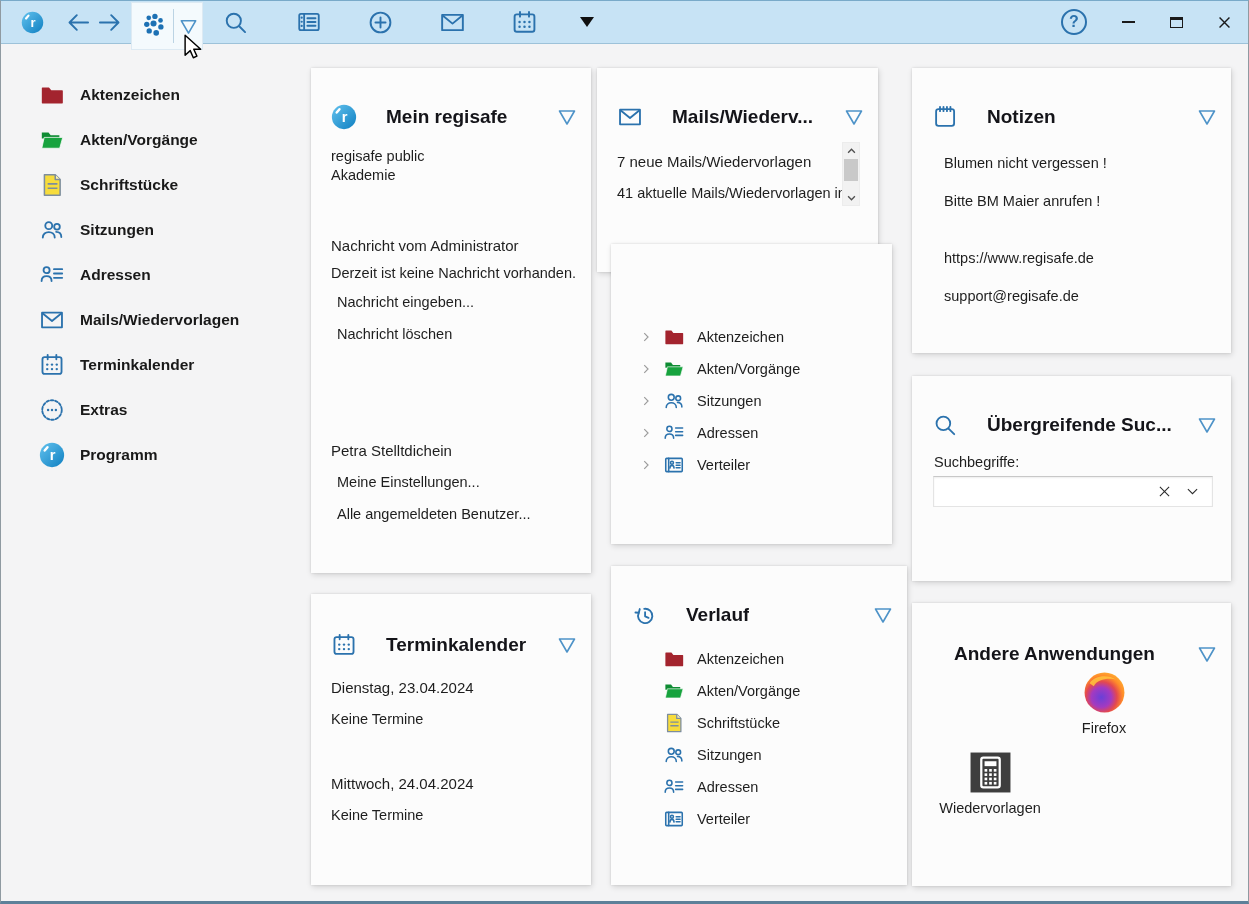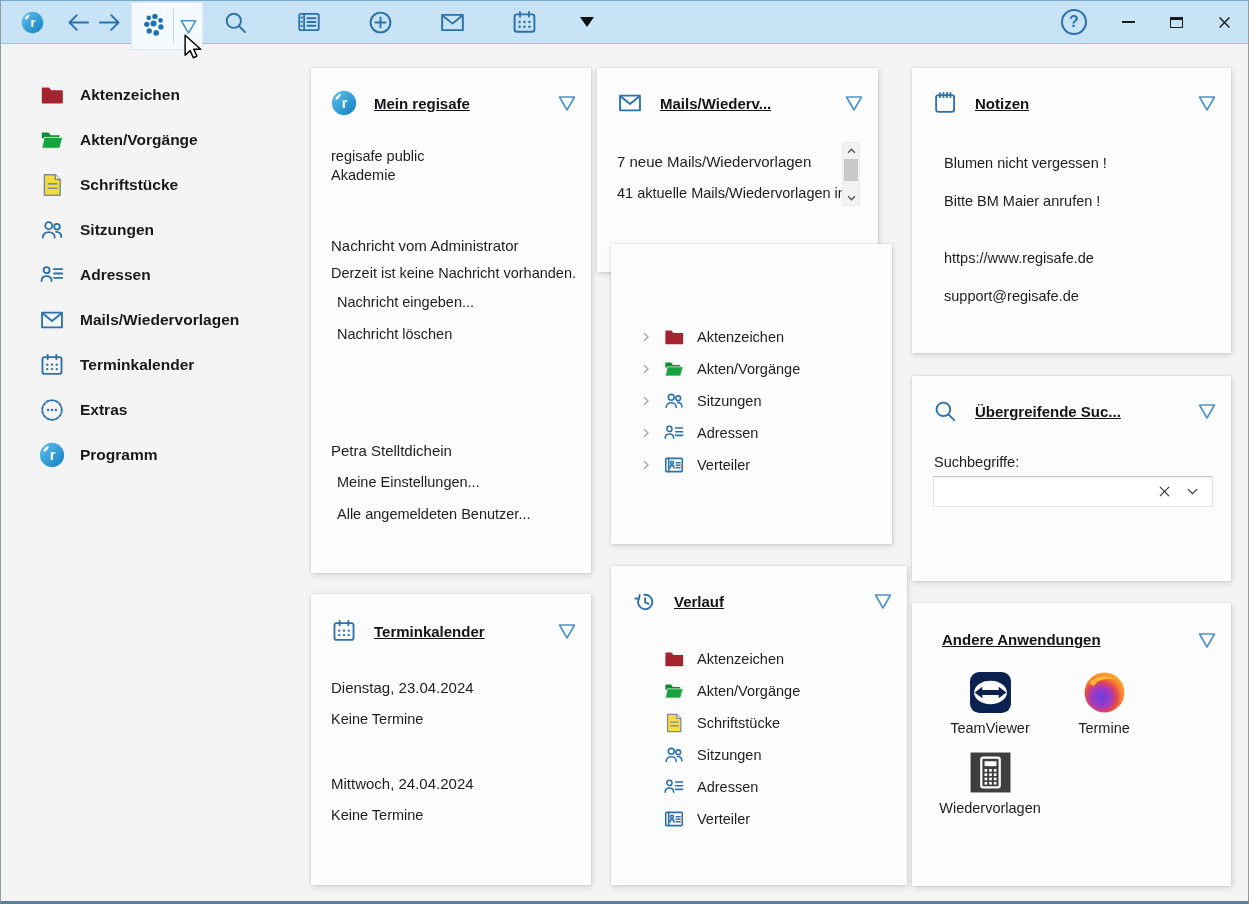--- a/index.html
+++ b/index.html
@@ -28,21 +28,21 @@
   .sidebar { position:absolute; left:0; top:0; width:300px; height:100%; }
   .side-item { position:absolute; left:0; width:100%; height:44px; display:flex; align-items:center; cursor:default; }
   .si-icon { width:26px; height:26px; margin-left:38px; flex:0 0 auto; }
   .si-icon svg { width:26px; height:26px; display:block; }
   .si-label { margin-left:15px; font-size:15.5px; font-weight:bold; color:#191919; }
   
   .card { position:absolute; background:#fcfcfc; box-shadow:0 0 2px rgba(0,0,0,.12), 1px 2px 6px rgba(0,0,0,.14); }
   .card-head { position:absolute; left:20px; right:12px; top:22px; display:flex; align-items:center; }
   .ch-icon { width:26px; height:26px; flex:0 0 auto; margin-right:13px; }
   .ch-icon svg { width:26px; height:26px; display:block; }
-  .card-head h2 { margin:4px; font-size:15px; font-weight:bold; color:#141419; white-space:nowrap; overflow:hidden;text-decoration:underline; }
+  .card-head h2 { margin:16px; font-size:19px; font-weight:bold; color:#141419; white-space:nowrap; overflow:hidden; }
   .caret { margin-left:auto; width:24px; height:24px; flex:0 0 auto; }
   .caret svg { width:24px; height:24px; display:block; }
   .t { position:absolute; left:20px; font-size:14.5px; color:#1e1e1e; white-space:nowrap; }
   .b { font-weight:normal; font-size:15px; }
   .indent { left:26px; }
   
   .list-row { position:absolute; left:0; right:0; height:30px; display:flex; align-items:center; }
   .lr-chevron { width:14px; height:14px; margin-left:28px; }
   .lr-icon { width:22px; height:22px; margin-left:10px; }
   .lr-icon svg, .lr-chevron svg { width:100%; height:100%; display:block; }
@@ -592,38 +592,28 @@
 
     <section class="card" style="left:911px;top:559px;width:319px;height:283px">
       <header class="card-head" style="left:26px;top:24px">
         <h2>Andere Anwendungen</h2>
         <span class="caret">
             <svg viewBox="0 0 24 24" fill="none" stroke="#4e93c8" stroke-width="1.6" stroke-linejoin="round">
               <path d="M4.5 6 H19.5 L12 19 Z"></path>
             </svg>
           </span>
       </header>
-      <div class="app" style="left:22px;top:68px">
-        <div class="app-ico">
-          <svg viewBox="0 0 42 42">
-              <rect x="1" y="1" width="40" height="40" rx="9" fill="#0b2250"></rect>
-              <ellipse cx="21" cy="21" rx="16" ry="11.5" fill="#fff"></ellipse>
-              <path d="M5.5 21 L13 15.5 V18.6 H29 V15.5 L36.5 21 L29 26.5 V23.4 H13 V26.5 Z" fill="#0b2250"></path>
-            </svg>
-        </div>
-        <div class="app-label">TeamViewer</div>
-      </div>
       <div class="app" style="left:136px;top:68px">
         <div class="app-ico">
           <svg viewBox="0 0 42 42">
               <circle cx="21" cy="21" r="19.5" fill="url(#grad-ff)"></circle>
               <path d="M6.5 12 C11 4.5 24 3 32.5 8.5 C27 6.5 14 7 10.5 15 Z" fill="#ffc63c" opacity="0.85"></path>
             </svg>
         </div>
-        <div class="app-label">Termine</div>
+        <div class="app-label">Firefox</div>
       </div>
       <div class="app" style="left:22px;top:148px">
         <div class="app-ico">
           <svg viewBox="0 0 42 42">
               <rect x="1.5" y="1.5" width="39" height="39" fill="#3e3e3e"></rect>
               <rect x="12" y="6.5" width="18" height="29" rx="2" fill="none" stroke="#fff" stroke-width="2.2"></rect>
               <rect x="15.2" y="10" width="11.6" height="4.8" fill="#fff"></rect>
               <g fill="#fff">
                 <rect x="15.2" y="17.6" width="2.6" height="2.6"></rect>
                 <rect x="19.7" y="17.6" width="2.6" height="2.6"></rect>

